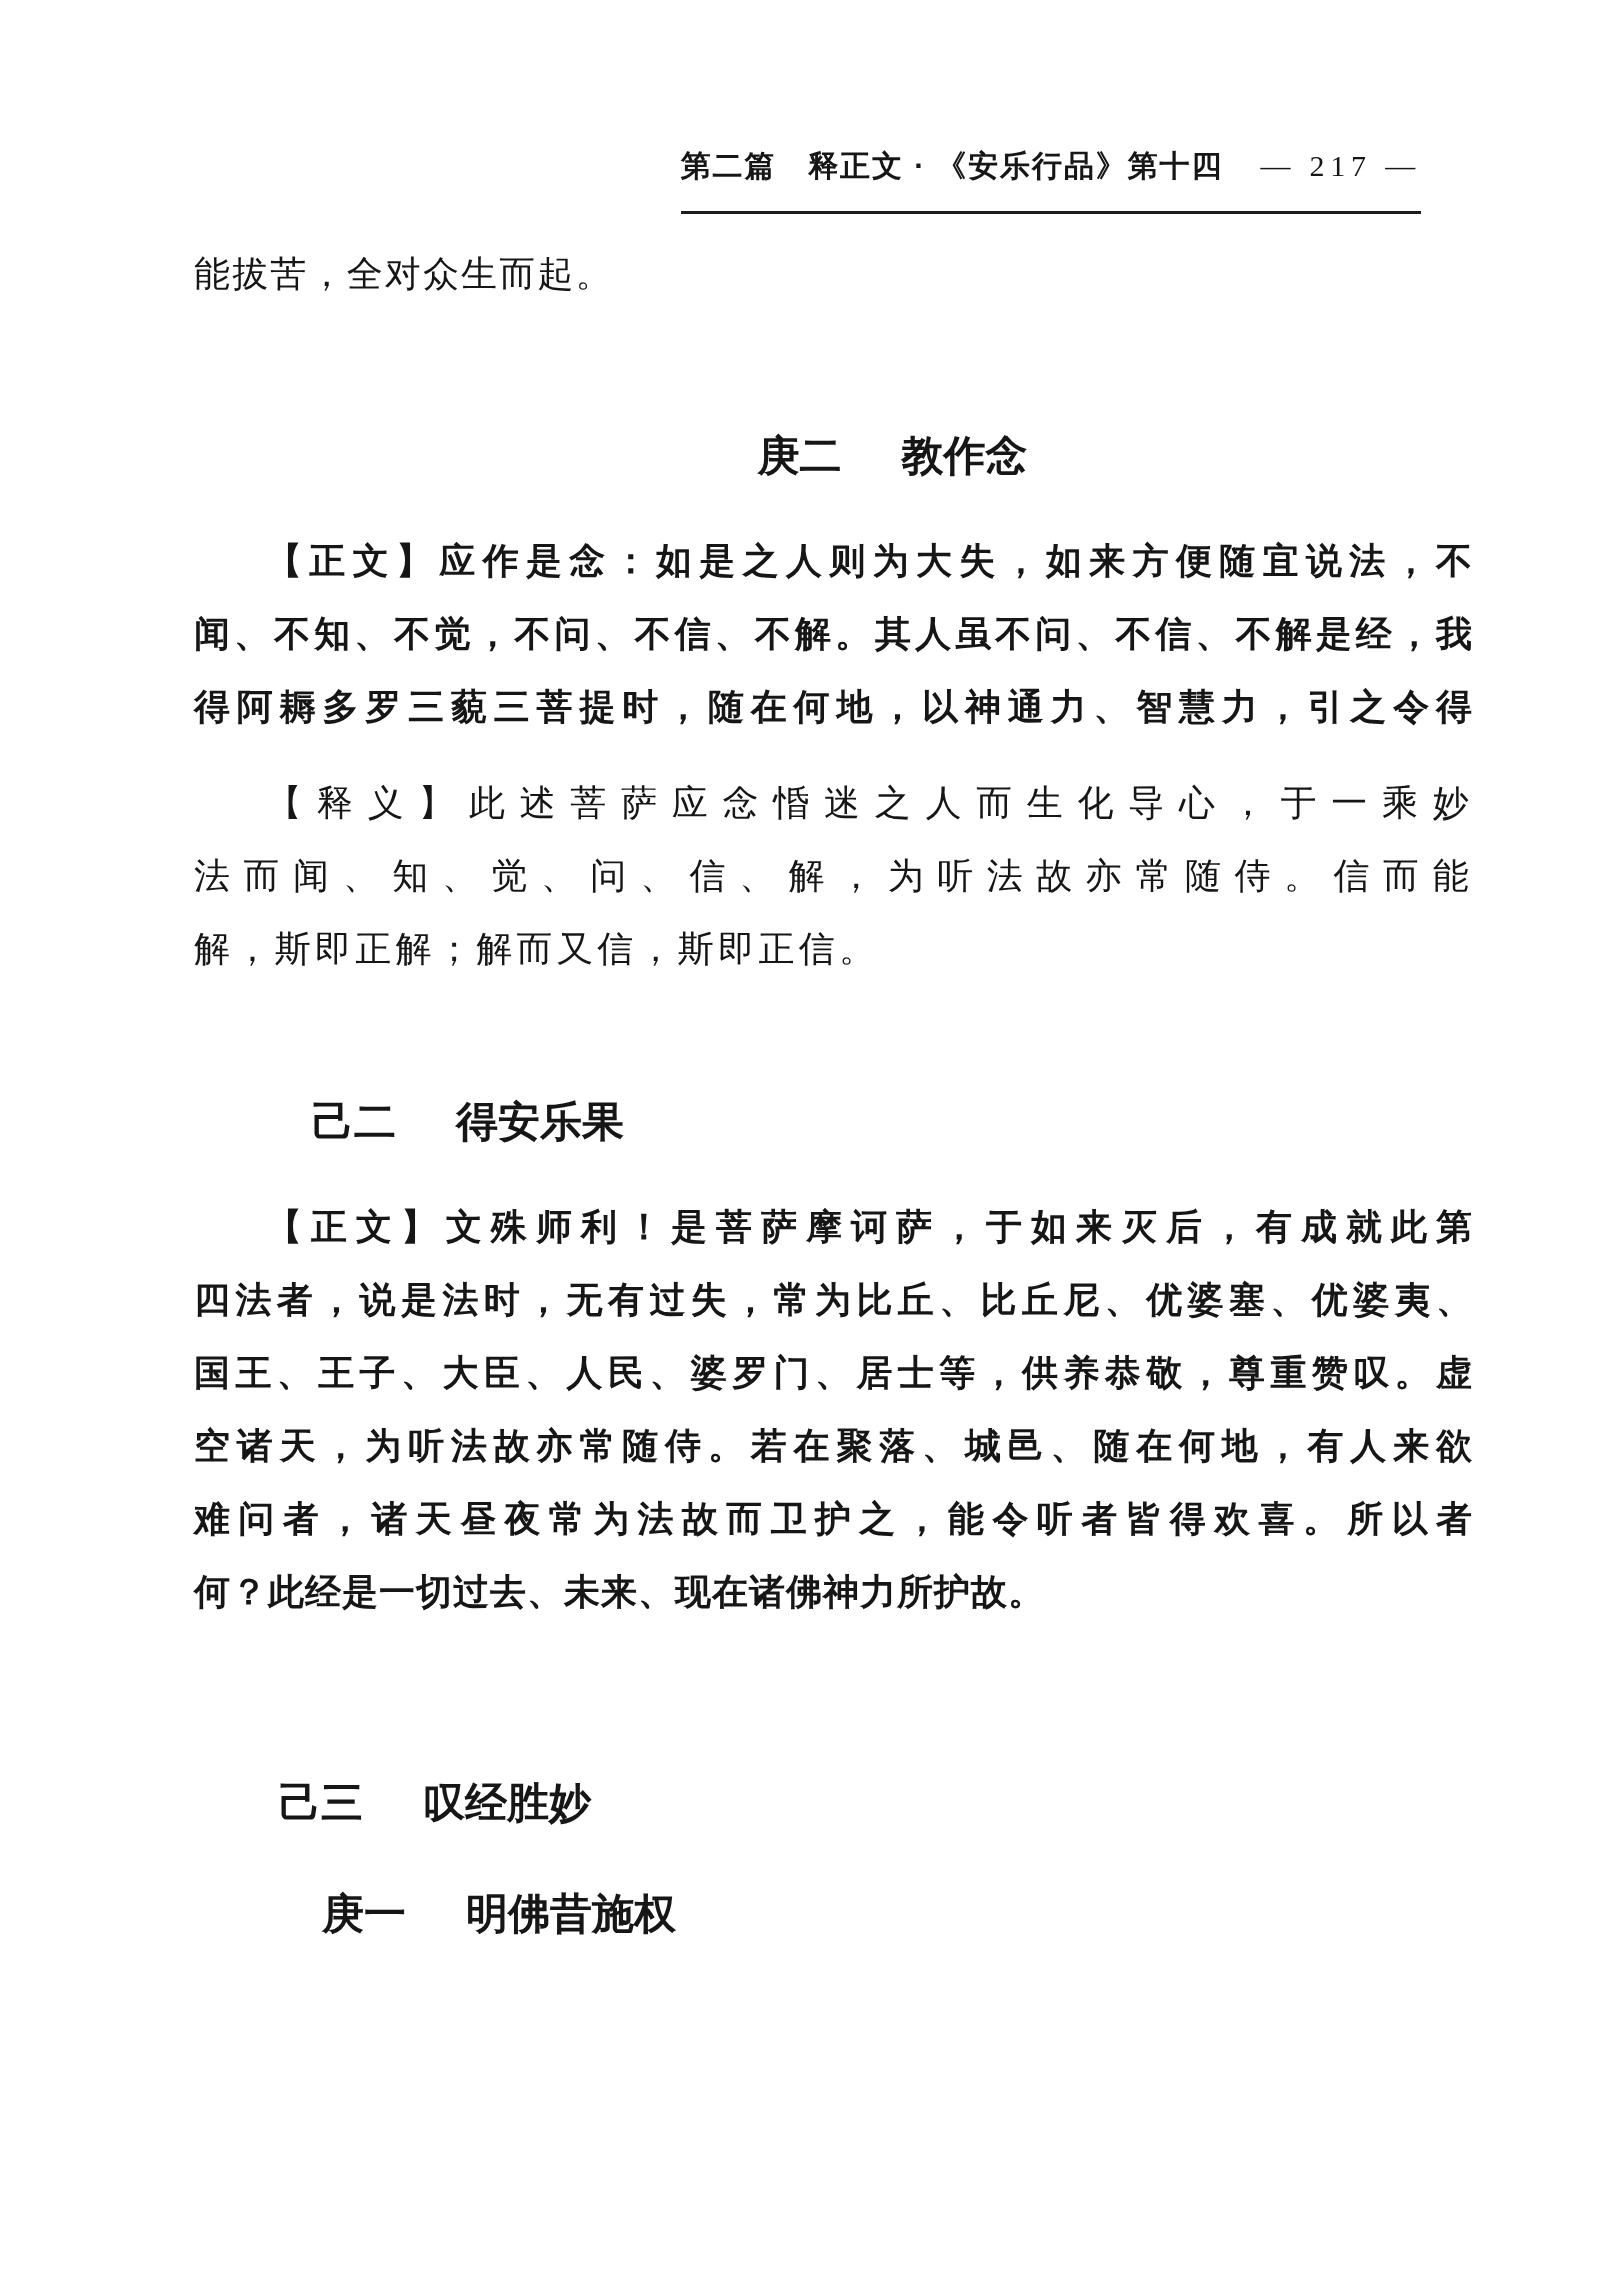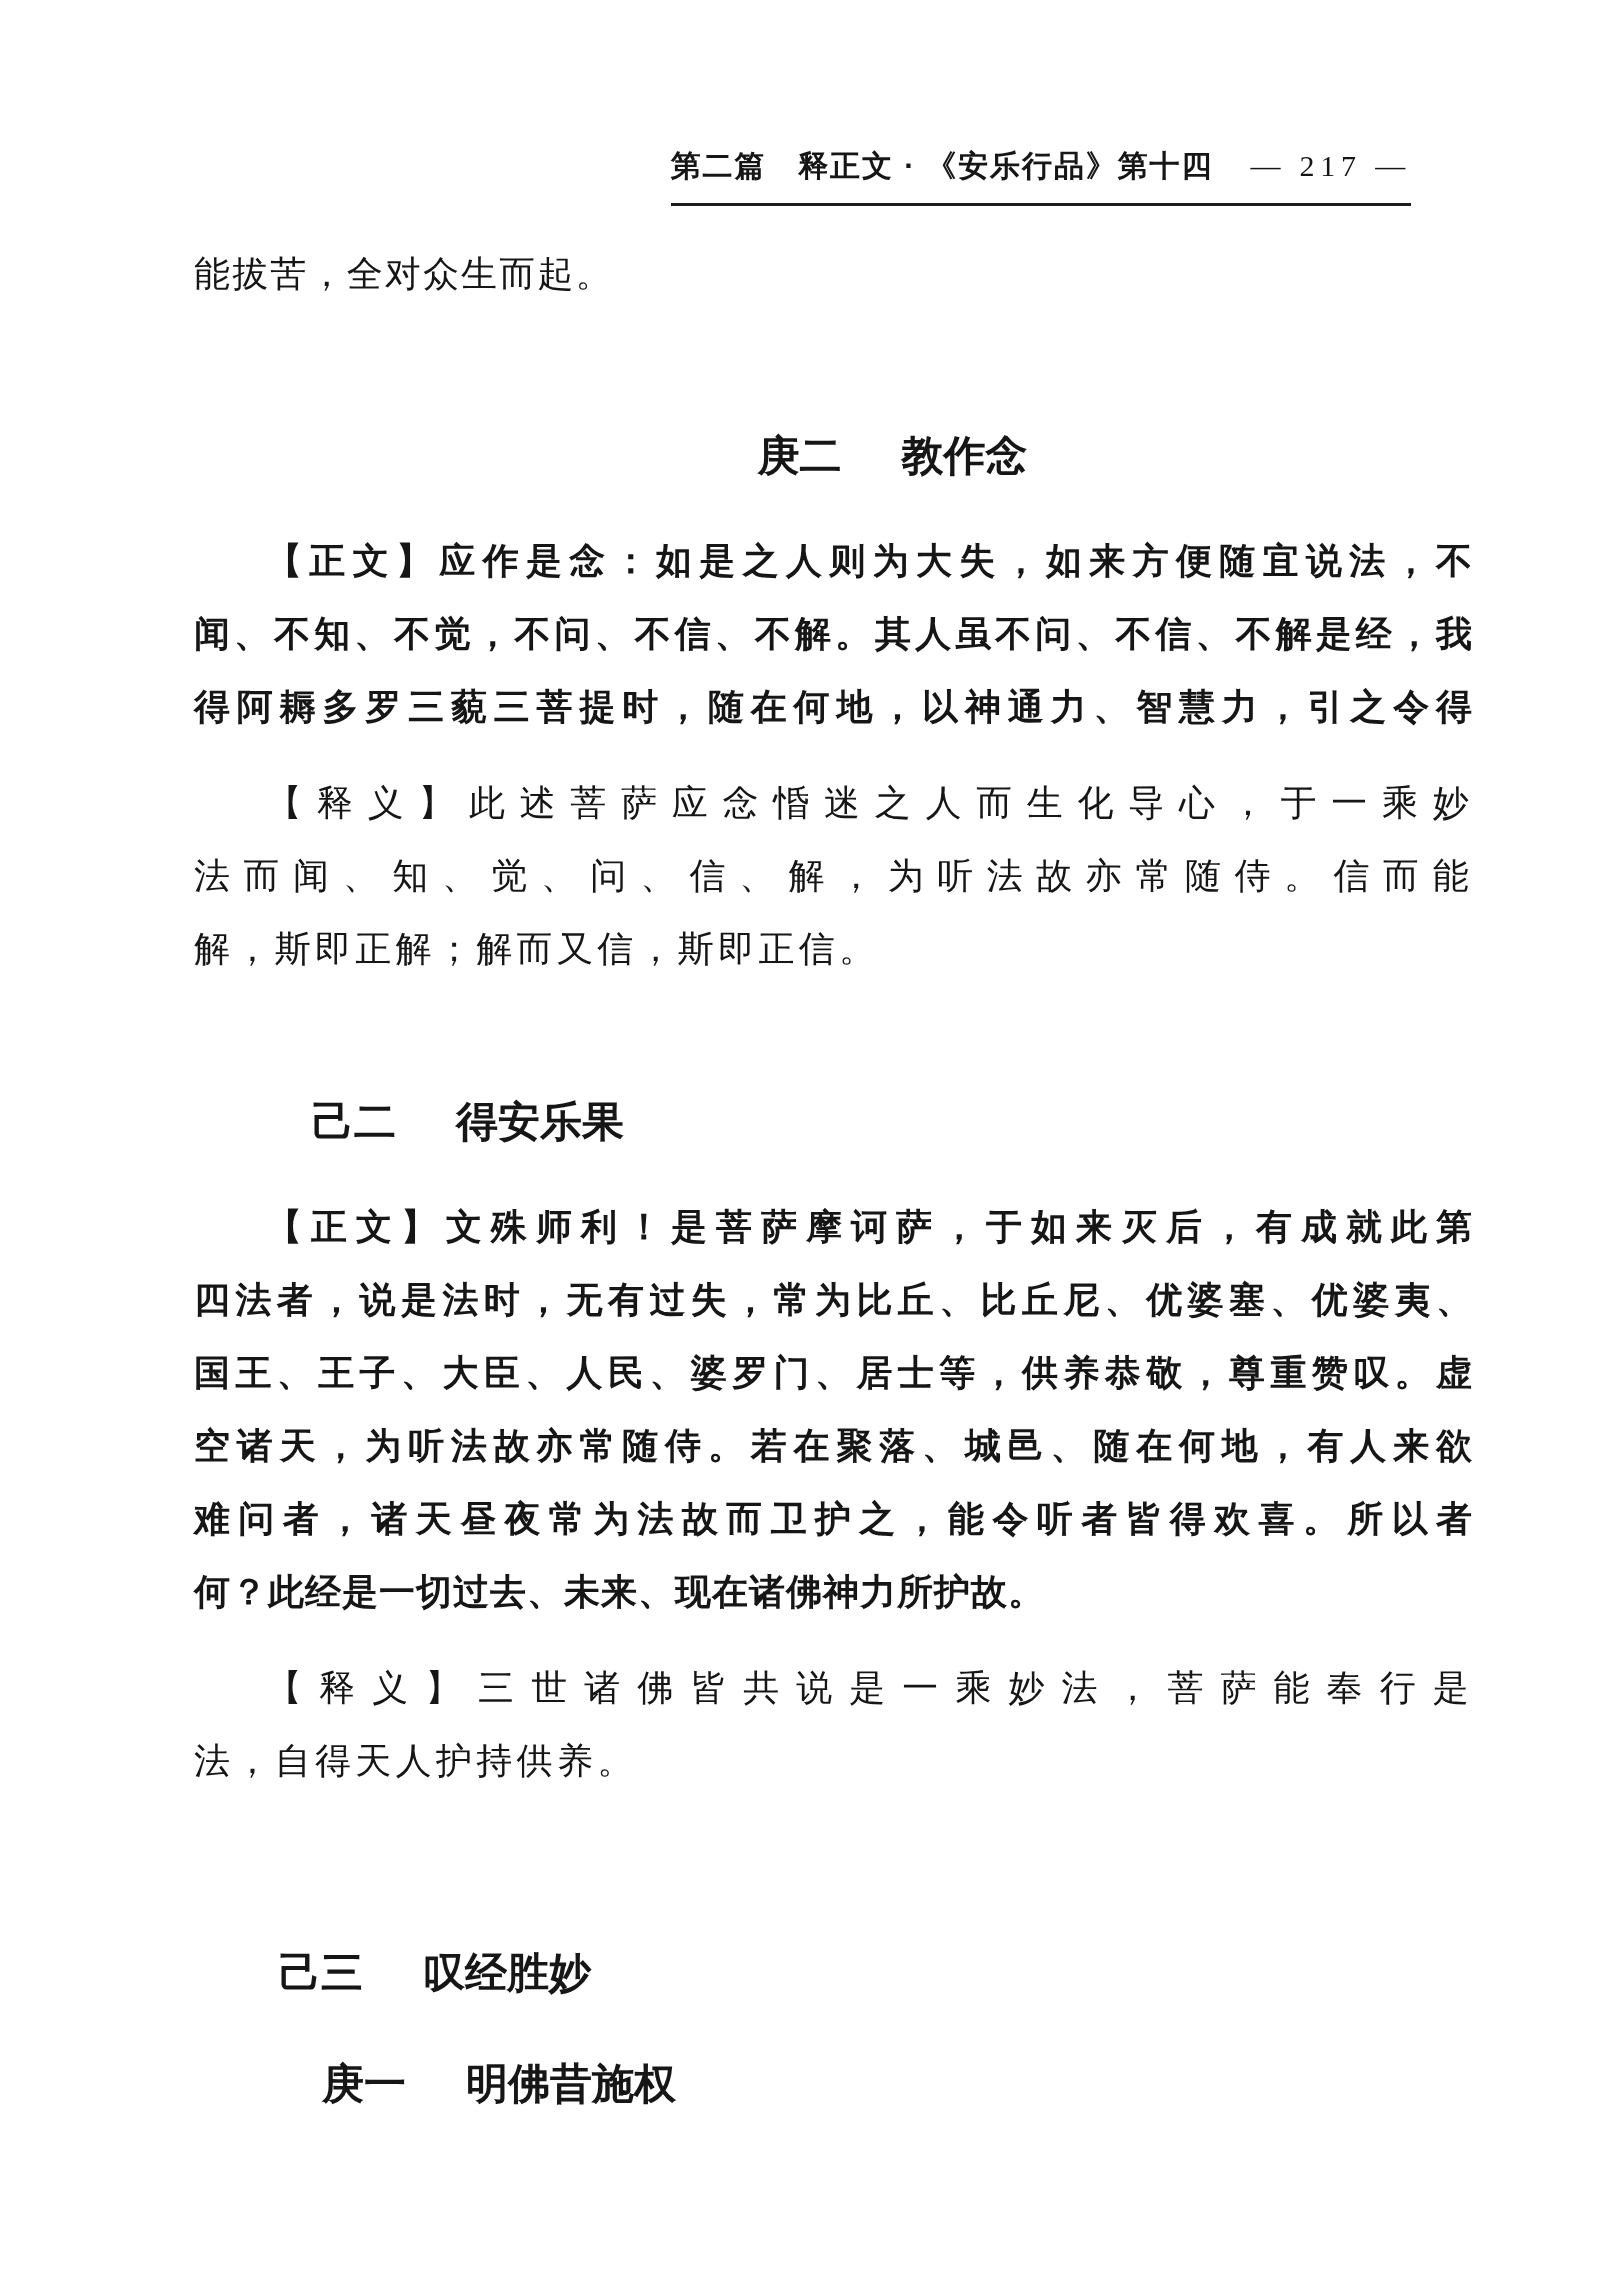--- a/index.html
+++ b/index.html
@@ -13,22 +13,22 @@
     width: 1615px; height: 2285px;
     background: #ffffff;
     color: #161616;
     overflow: hidden;
   }
 
   
   .running-header {
     position: absolute;
     top: 146px;
-    right: 204px;
-    padding-bottom: 16px;
+    right: 194px;
+    padding-bottom: 24px;
     border-bottom: 3.9px solid #1d1d1d;
     font-family: "Liberation Sans", sans-serif;
     font-weight: bold;
     font-size: 30px;
     letter-spacing: 1.9px;
     white-space: nowrap;
     text-align: right;
   }
   .running-header .pagenum {
     font-family: "Liberation Serif", serif;
@@ -131,24 +131,20 @@
 
     <div class="zw mt-b">
       <div class="line fill indent">【正文】文殊师利！是菩萨摩诃萨，于如来灭后，有成就此第</div>
       <div class="line fill">四法者，说是法时，无有过失，常为比丘、比丘尼、优婆塞、优婆夷、</div>
       <div class="line fill">国王、王子、大臣、人民、婆罗门、居士等，供养恭敬，尊重赞叹。虚</div>
       <div class="line fill">空诸天，为听法故亦常随侍。若在聚落、城邑、随在何地，有人来欲</div>
       <div class="line fill">难问者，诸天昼夜常为法故而卫护之，能令听者皆得欢喜。所以者</div>
       <div class="line">何？此经是一切过去、未来、现在诸佛神力所护故。</div>
     </div>
 
-    <div class="sy mt-c">
-      <div class="line fill indent">【释义】三世诸佛皆共说是一乘妙法，菩萨能奉行是</div>
-      <div class="line">法，自得天人护持供养。</div>
-    </div>
 
     <div class="heading ind-ji mt-e">
       <span class="h-num">己三</span><span class="h-title">叹经胜妙</span>
     </div>
 
     <div class="heading ind-geng1 mt-f">
       <span class="h-num">庚一</span><span class="h-title">明佛昔施权</span>
     </div>
 
   </div>

